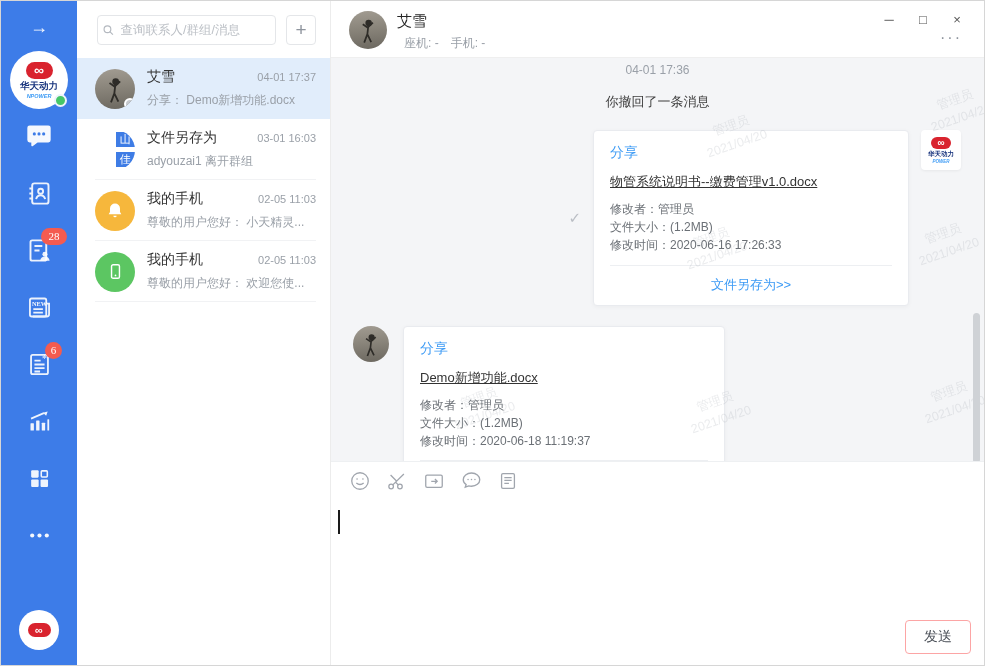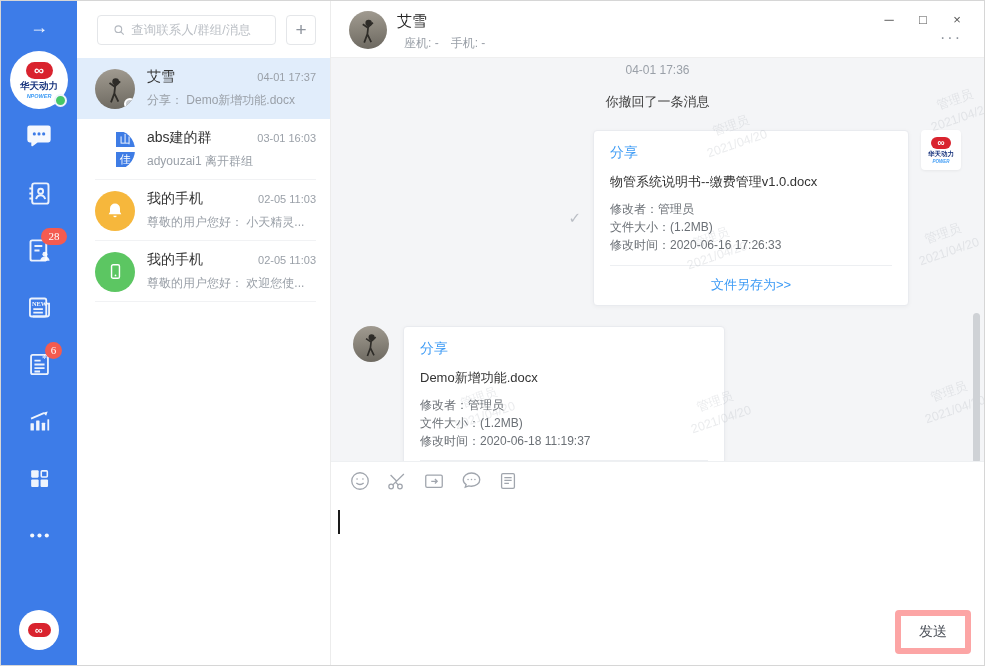--- a/index.html
+++ b/index.html
@@ -27,21 +27,21 @@
   .badge.b6  { top:-8px; right:-9px;  width:17px; height:17px; }
   .rail-bottom { margin-top:auto; margin-bottom:15px; width:40px; height:40px; background:#fff;
                  border-radius:50%; display:flex; align-items:center; justify-content:center; cursor:pointer; }
   .logo-mark.small { width:23px; height:14px; border-radius:7px; font-size:11px; }
 
   
   .chatlist { width:254px; flex-shrink:0; border-right:1px solid #ececec; background:#fff;
               display:flex; flex-direction:column; }
   .search-row { display:flex; align-items:center; padding:14px 14px 13px 20px; gap:10px; }
   .search-box { flex:1; height:30px; border:1px solid #e4e6e9; border-radius:4px; display:flex;
-                align-items:center; padding:0 15px; gap:6px; }
+                align-items:center; padding:0 4px; gap:6px; }
   .search-box input { border:none; outline:none; width:100%; font-size:12.5px; color:#666;
                       font-family:inherit; background:transparent; }
   .search-box input::placeholder { color:#bcc0c6; }
   .add-btn { width:30px; height:30px; border:1px solid #e4e6e9; border-radius:4px; background:#fff;
              color:#8f959e; font-size:19px; line-height:1; display:flex; align-items:center;
              justify-content:center; cursor:pointer; padding-bottom:2px; }
   .chat-item { height:61px; display:flex; align-items:center; padding:0 14px 0 18px; position:relative; cursor:pointer; }
   .chat-item.selected { background:#E1EDFB; }
   .chat-item:not(.selected)::after { content:""; position:absolute; left:18px; right:14px; bottom:0;
                                      border-bottom:1px solid #f1f2f4; }
@@ -83,21 +83,21 @@
   .msg-time { text-align:center; font-size:12px; color:#9aa0a8; margin-top:5px; }
   .msg-notice { text-align:center; font-size:13px; color:#404040; margin-top:16px; }
   .msg-row { display:flex; align-items:flex-start; }
   .msg-row.right { justify-content:flex-end; gap:12px; margin-top:19px; padding-right:7px; }
   .msg-row.left  { justify-content:flex-start; gap:14px; margin-top:20px; padding-left:6px; }
   .read-check { align-self:center; color:#b9bdc4; font-size:15px; }
   .card { background:#fff; border:1px solid #e9ebef; border-radius:4px; padding:13px 16px 11px;
           box-shadow:0 1px 4px rgba(0,0,0,.04); }
   .card.c1 { width:316px; } .card.c2 { width:322px; }
   .card-label { color:#3D9BF5; font-size:14px; }
-  .card-title { color:#333; font-size:13px; margin-top:11px; }
+  .card-title { color:#333; font-size:13px; margin-top:11px;text-decoration:underline; }
   .card-meta { color:#6b7076; font-size:12px; margin-top:9px; line-height:1.52; }
   .card-divider { border-top:1px solid #edeff2; margin-top:10px; }
   .card-action { text-align:center; color:#3D9BF5; font-size:13px; margin-top:10px; cursor:pointer; }
   .msg-avatar-logo { width:40px; height:40px; background:#fff; border-radius:4px; flex-shrink:0;
                      display:flex; flex-direction:column; align-items:center; justify-content:center;
                      box-shadow:0 1px 3px rgba(0,0,0,.06); }
   .msg-avatar-logo .logo-mark { width:20px; height:12px; border-radius:6px; font-size:10px; }
   .msg-avatar-logo .logo-brand { font-size:6.5px; }
   .msg-avatar-logo .logo-sub { font-size:4.5px; }
   .avatar36 { width:36px; height:36px; flex-shrink:0; }
@@ -109,21 +109,21 @@
   
   .toolbar { height:38px; flex-shrink:0; background:#fff; border-top:1px solid #eef0f2; display:flex;
              align-items:center; gap:13px; padding-left:17px; }
   .tool-icon { width:24px; height:24px; display:flex; align-items:center; justify-content:center; cursor:pointer; }
   .composer { height:166px; flex-shrink:0; background:#fff; position:relative; }
   .caret { position:absolute; left:7px; top:11px; width:2px; height:24px; background:#1a1a1a;
            animation:blink 1.1s step-end infinite; }
   @keyframes blink { 50% { opacity:0; } }
   .composer-footer { position:absolute; right:13px; bottom:11px; display:flex; align-items:center; gap:15px; }
   .hint { color:#c3c7ce; font-size:13px; }
-  .send-btn { border:6px solid #fca5a5; background:#fff; border-radius:4px; padding:7px 18px;
+  .send-btn { border:1px solid #fca5a5; background:#fff; border-radius:4px; padding:7px 18px;
               font-size:14px; color:#4a4f57; cursor:pointer; font-family:inherit; }
 
   svg { display:block; }
   .figure-svg { width:100%; height:100%; border-radius:50%; }
 </style>
 </head>
 <body>
 
 <div class="window">
 
@@ -258,21 +258,21 @@
 
     <div class="chat-item">
       <div class="avatar40 group-av">
         <div class="t tile-photo1"></div>
         <div class="t tile-blue">山</div>
         <div class="t tile-photo2"></div>
         <div class="t tile-blue">佳</div>
       </div>
       <div class="chat-meta">
         <div class="cm-row1">
-          <span class="cm-name">abs建的群</span>
+          <span class="cm-name">文件另存为</span>
           <span class="cm-time">03-01 16:03</span>
         </div>
         <div class="cm-preview">adyouzai1 离开群组</div>
       </div>
     </div>
 
     <div class="chat-item">
       <div class="avatar40 av-bell">
         <svg viewBox="0 0 24 24" width="20" height="20" fill="#fff">
           <path d="M12 3a6 6 0 0 0-6 6v4.3L4.4 16h15.2L18 13.3V9a6 6 0 0 0-6-6z"></path>

